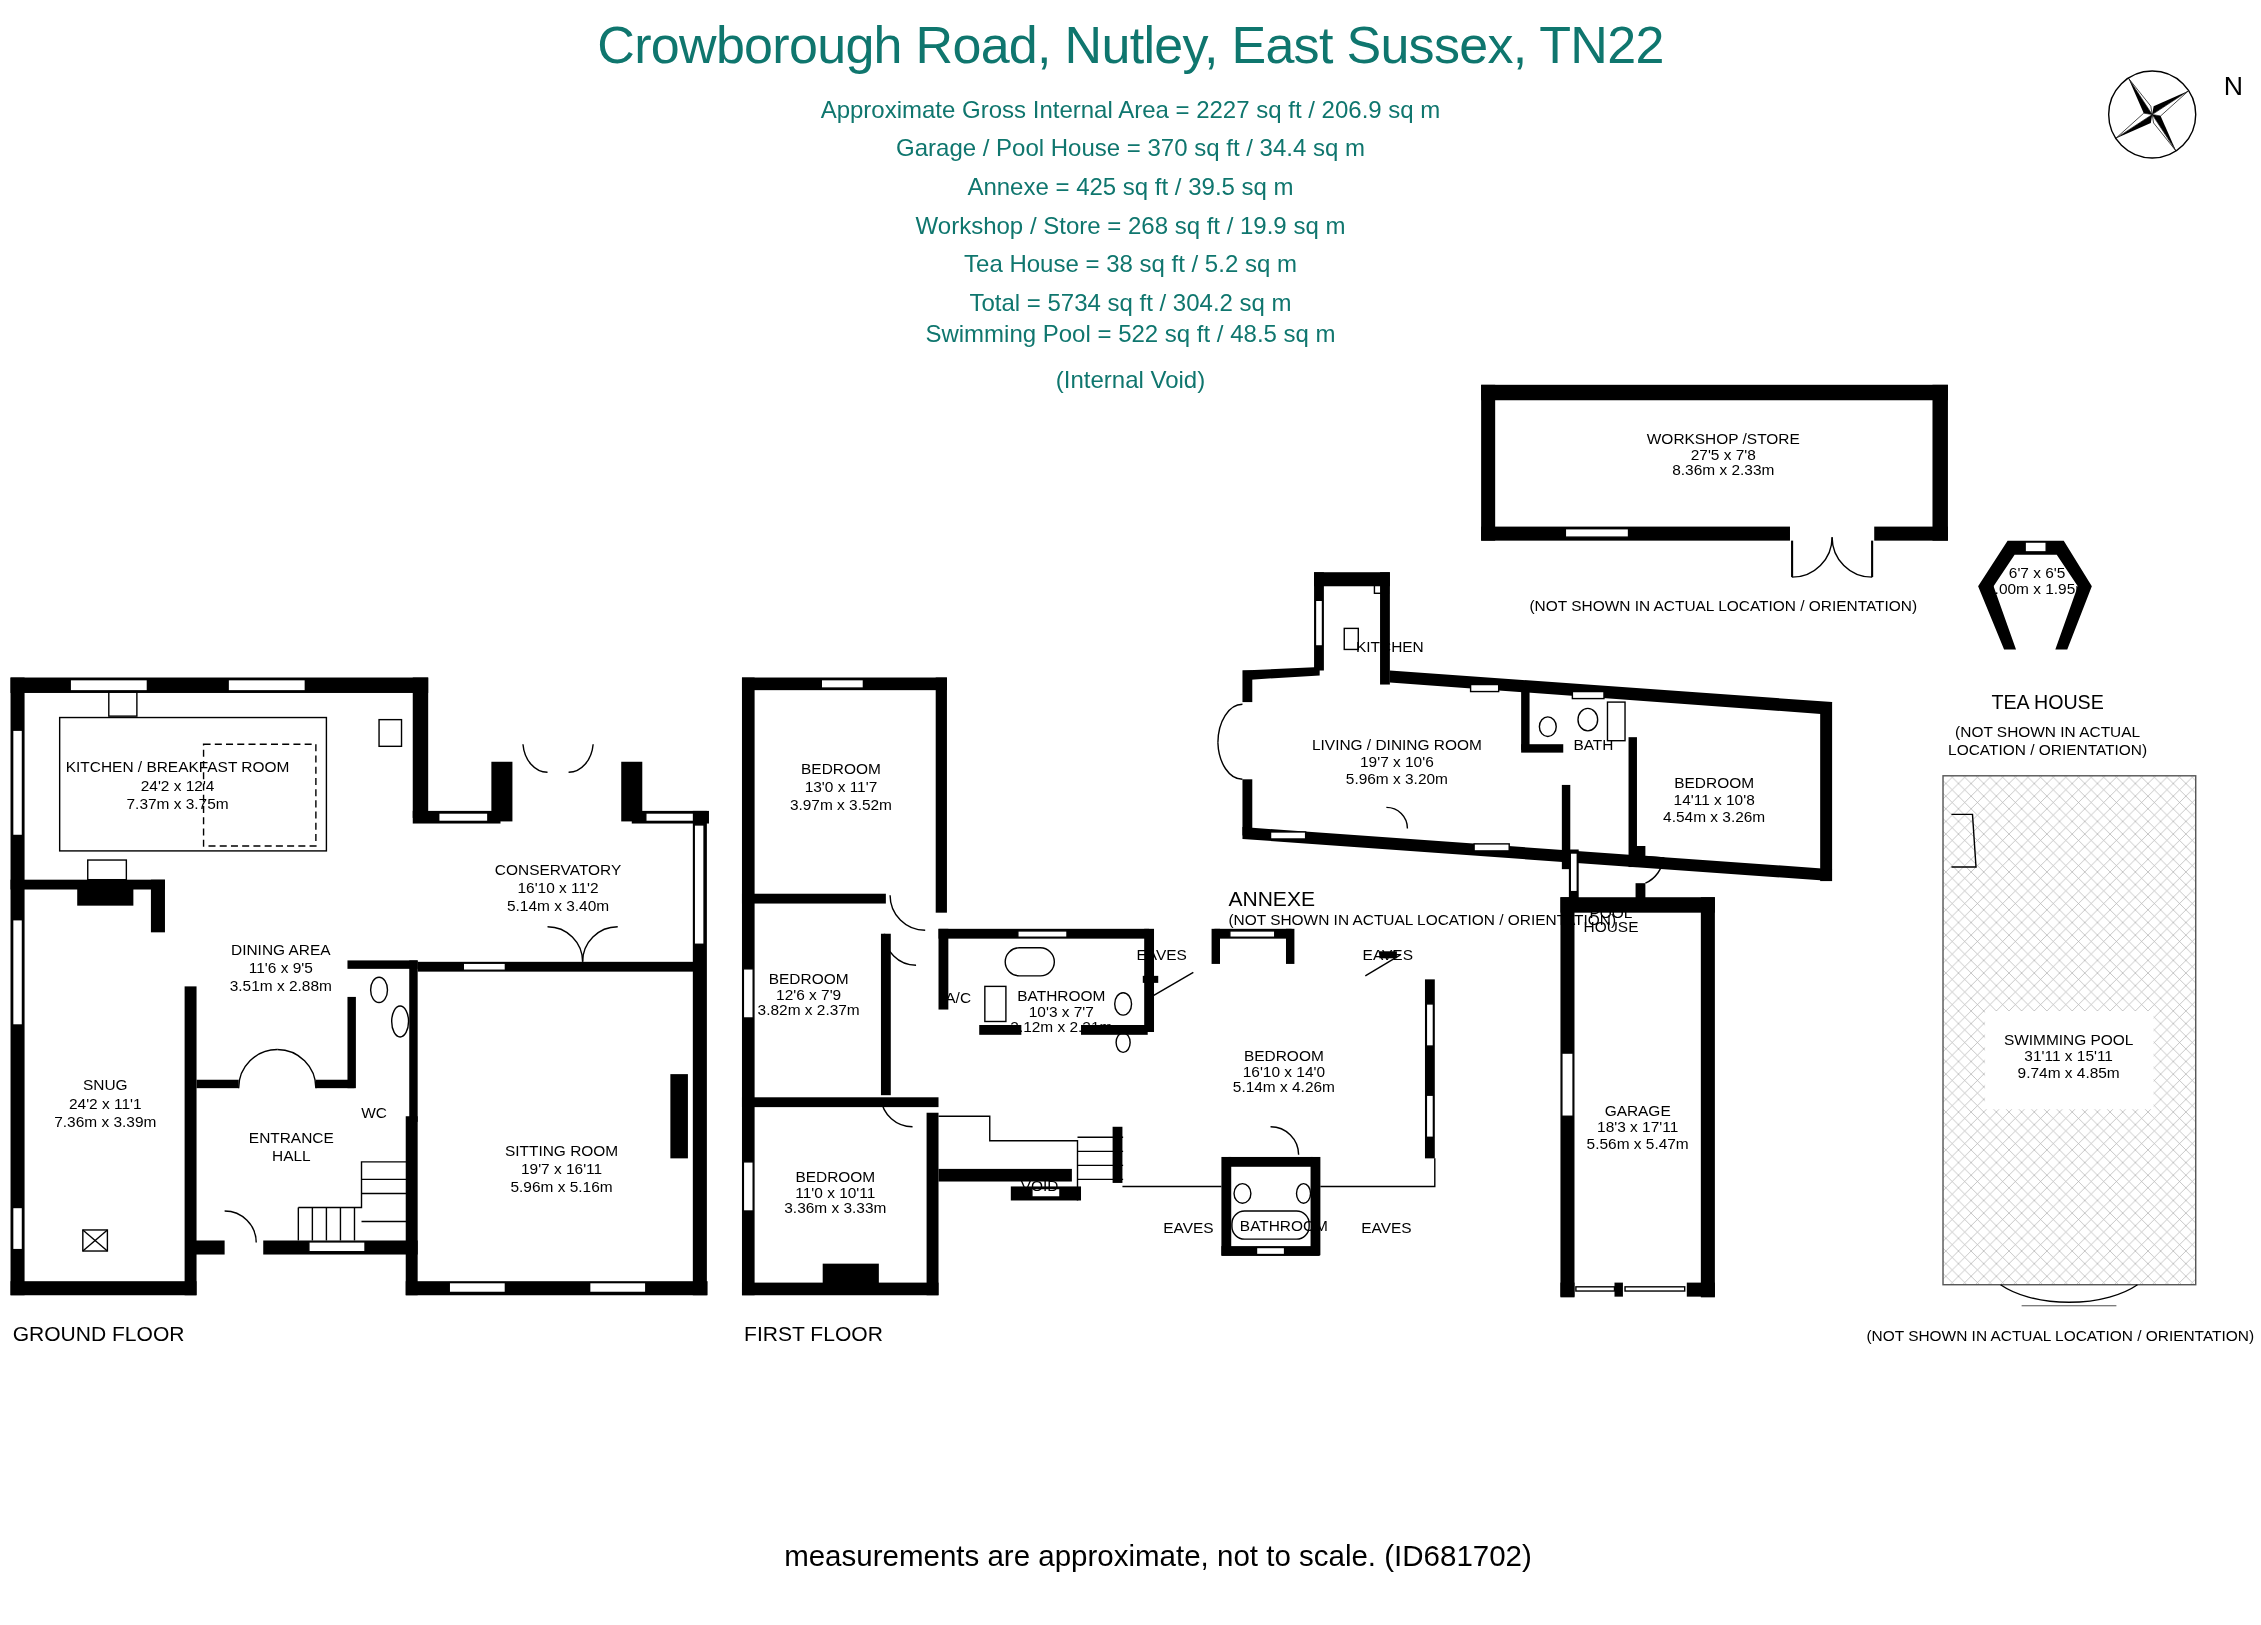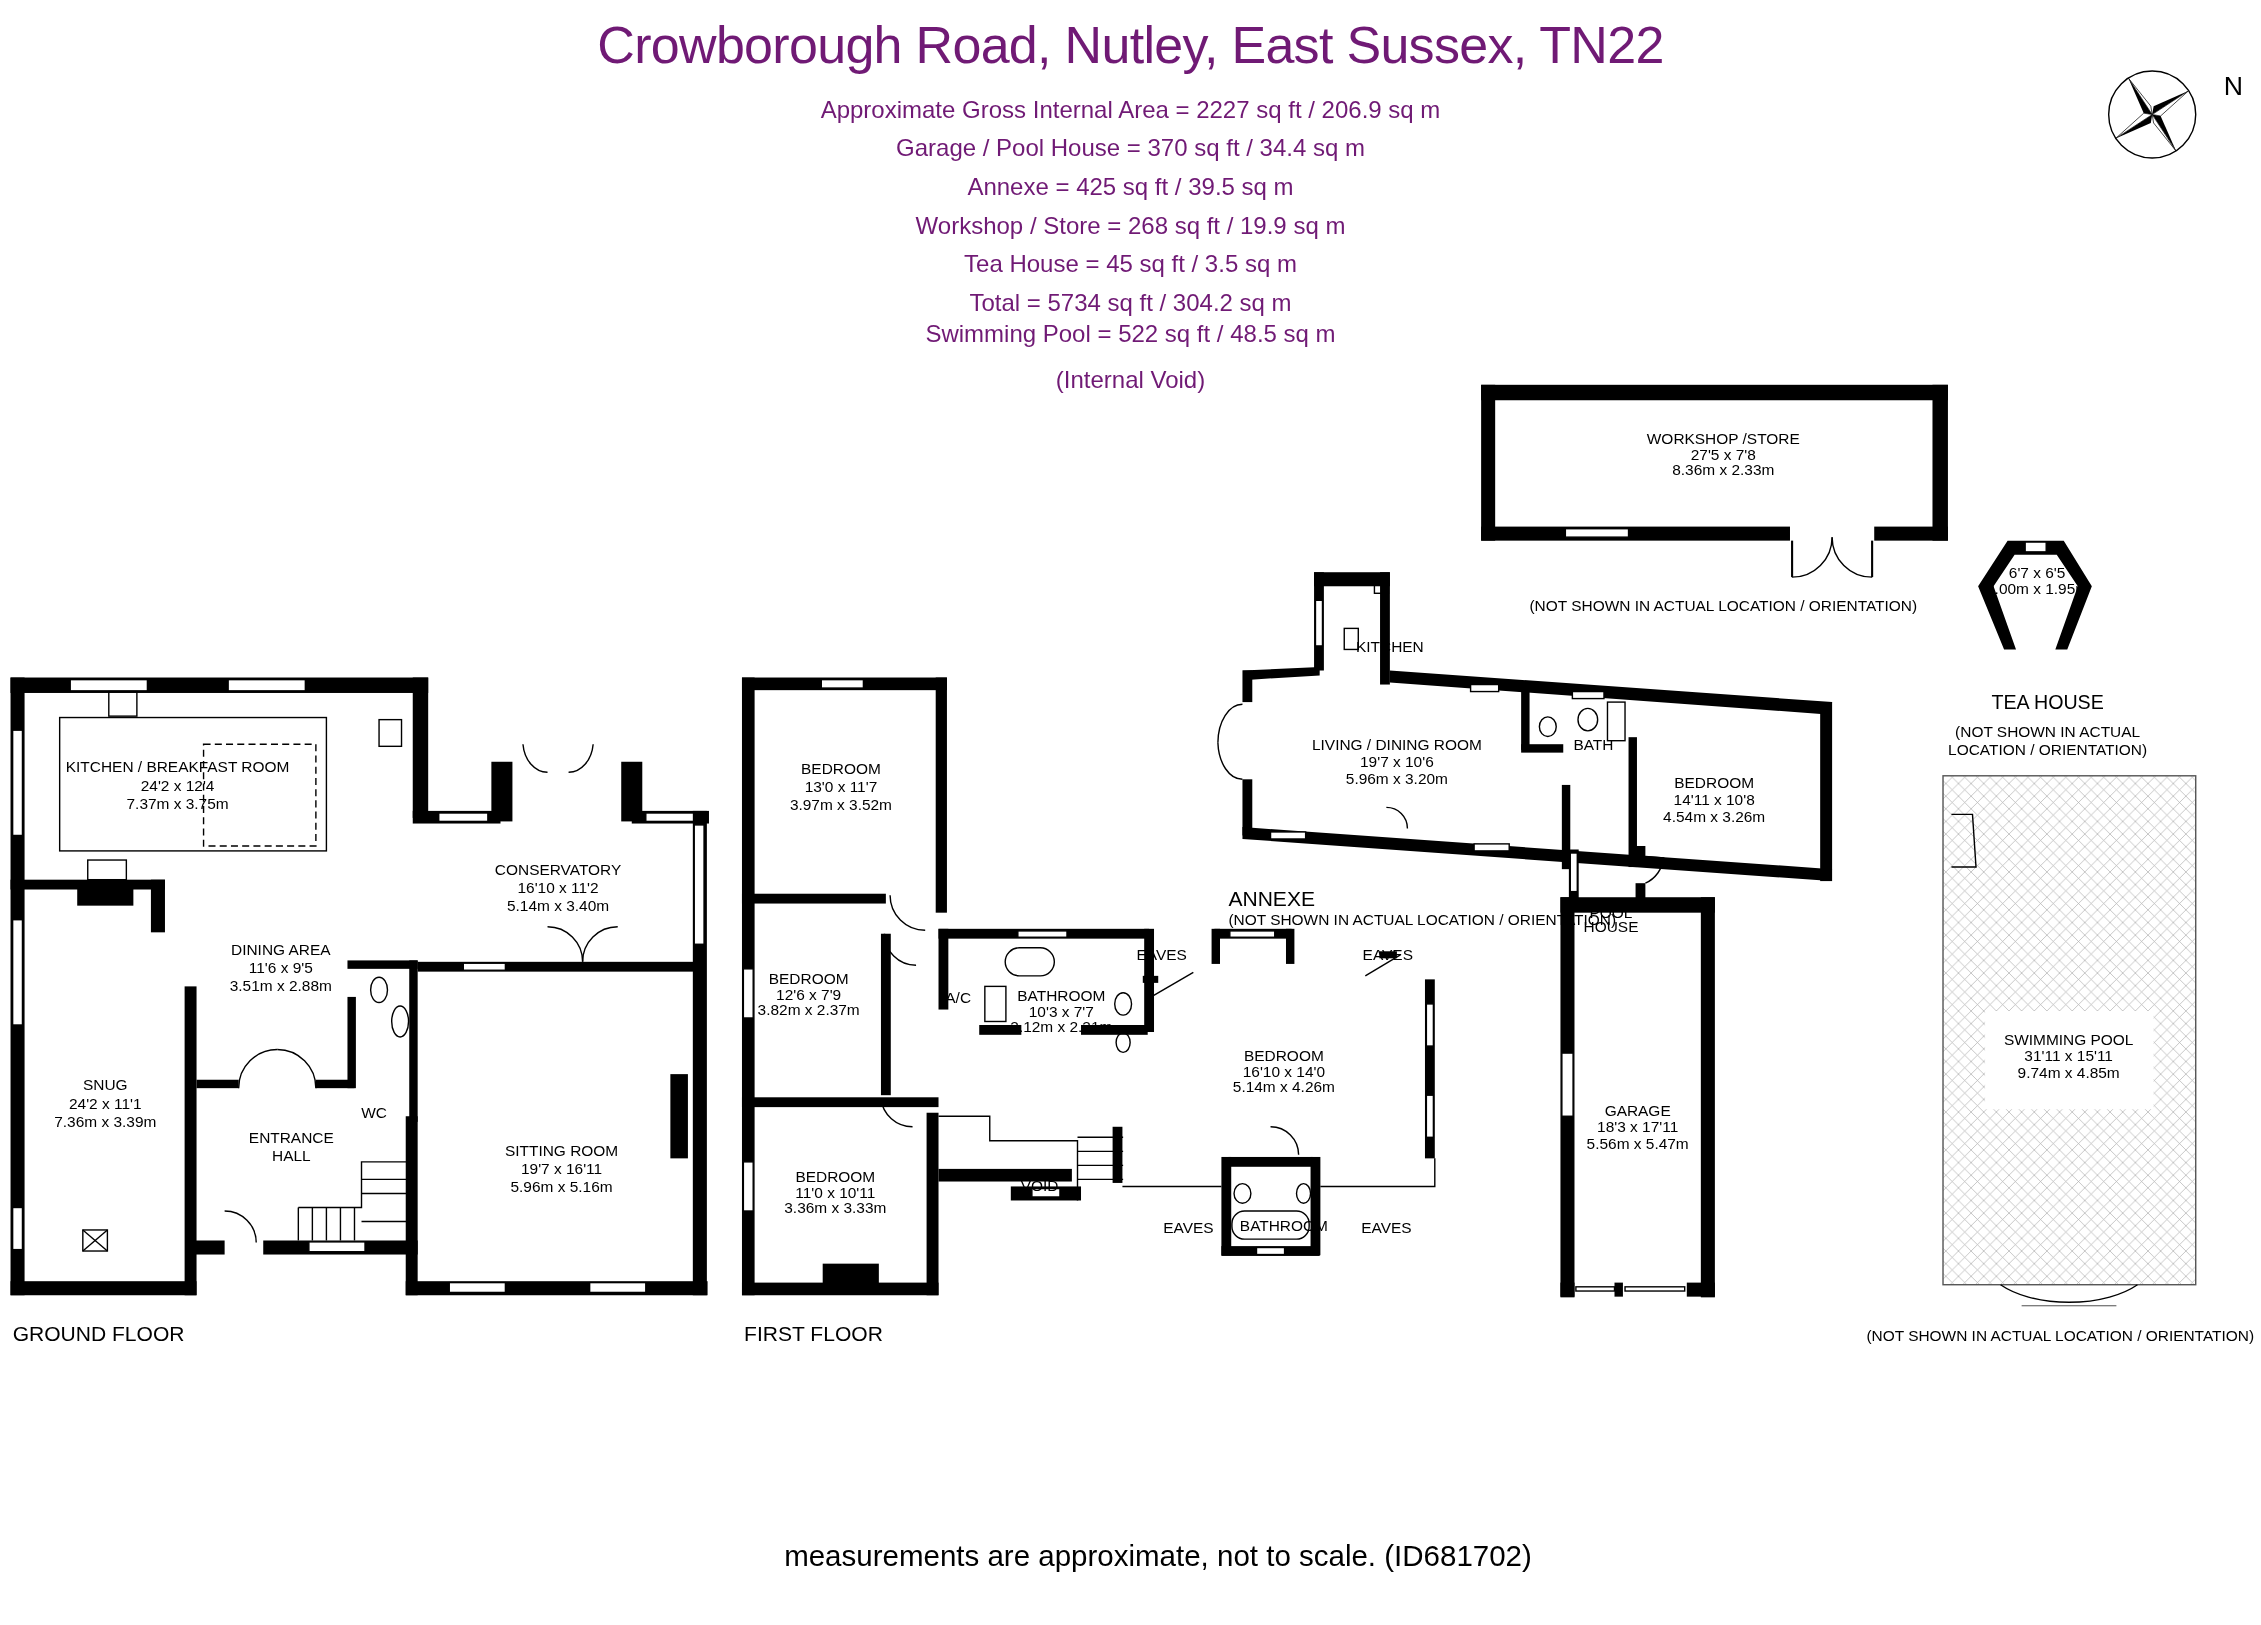--- a/index.html
+++ b/index.html
@@ -1,37 +1,37 @@
 <!DOCTYPE html>
 <html style="font-size:11.2px"><head>
 <meta charset="utf-8">
 <style>
   html, body { margin: 0; padding: 0; background: #ffffff; }
   body { width: 2261px; height: 1626px; position: relative; overflow: hidden; font-family: "Liberation Sans", sans-serif; color: #000; }
   #plan { position: absolute; left: 0; top: 0; width: 2261px; height: 1626px; }
-  .hdr { position: absolute; left: 0; width: 2261px; text-align: center; font-family: "Liberation Sans", sans-serif; color: #701a75; white-space: nowrap; }
+  .hdr { position: absolute; left: 0; width: 2261px; text-align: center; font-family: "Liberation Sans", sans-serif; color: #0f766e; white-space: nowrap; }
   .title { top: 15.4px; font-size: 52px; letter-spacing: -0.7px; }
   .area-line { font-size: 24px; line-height: 39px; }
   .footer { position: absolute; left: 772px; width: 772px; text-align: center; font-size: 29.5px; line-height: 37px; top: 1537px; }
   svg text { font-family: "Liberation Sans", sans-serif; fill: #000; }
   .lbl { font-size: 22px; text-anchor: middle; }
   .wall { fill: #000; }
   .win { fill: #fff; stroke: #000; stroke-width: 2; }
   .thin { fill: none; stroke: #000; stroke-width: 2; }
   .door { fill: none; stroke: #000; stroke-width: 2; }
 </style>
 </head>
 <body>
 
 <div class="hdr title">Crowborough Road, Nutley, East Sussex, TN22</div>
 <div class="hdr area-line" style="top:90px">Approximate Gross Internal Area = 2227 sq ft / 206.9 sq m</div>
 <div class="hdr area-line" style="top:128px">Garage / Pool House = 370 sq ft /  34.4 sq m</div>
 <div class="hdr area-line" style="top:167px">Annexe = 425 sq ft /  39.5 sq m</div>
 <div class="hdr area-line" style="top:206px">Workshop / Store = 268 sq ft /  19.9 sq m</div>
-<div class="hdr area-line" style="top:244px">Tea House = 45 sq ft /  3.5 sq m</div>
+<div class="hdr area-line" style="top:244px">Tea House = 38 sq ft /  5.2 sq m</div>
 <div class="hdr area-line" style="top:283px">Total = 5734 sq ft /  304.2 sq m</div>
 <div class="hdr area-line" style="top:314px">Swimming Pool = 522 sq ft /  48.5 sq m</div>
 <div class="hdr area-line" style="top:360px">(Internal Void)</div>
 
 <svg id="plan" viewBox="0 0 3221 2316" xmlns="http://www.w3.org/2000/svg">
 
   <g transform="translate(3066,163)">
     <circle r="62" fill="#fff" stroke="#000" stroke-width="2"></circle>
     <polygon points="0,0 -34,-52 -12,-2" fill="#000"></polygon>
     <polygon points="0,0 52,-34 2,-12" fill="#000"></polygon>

